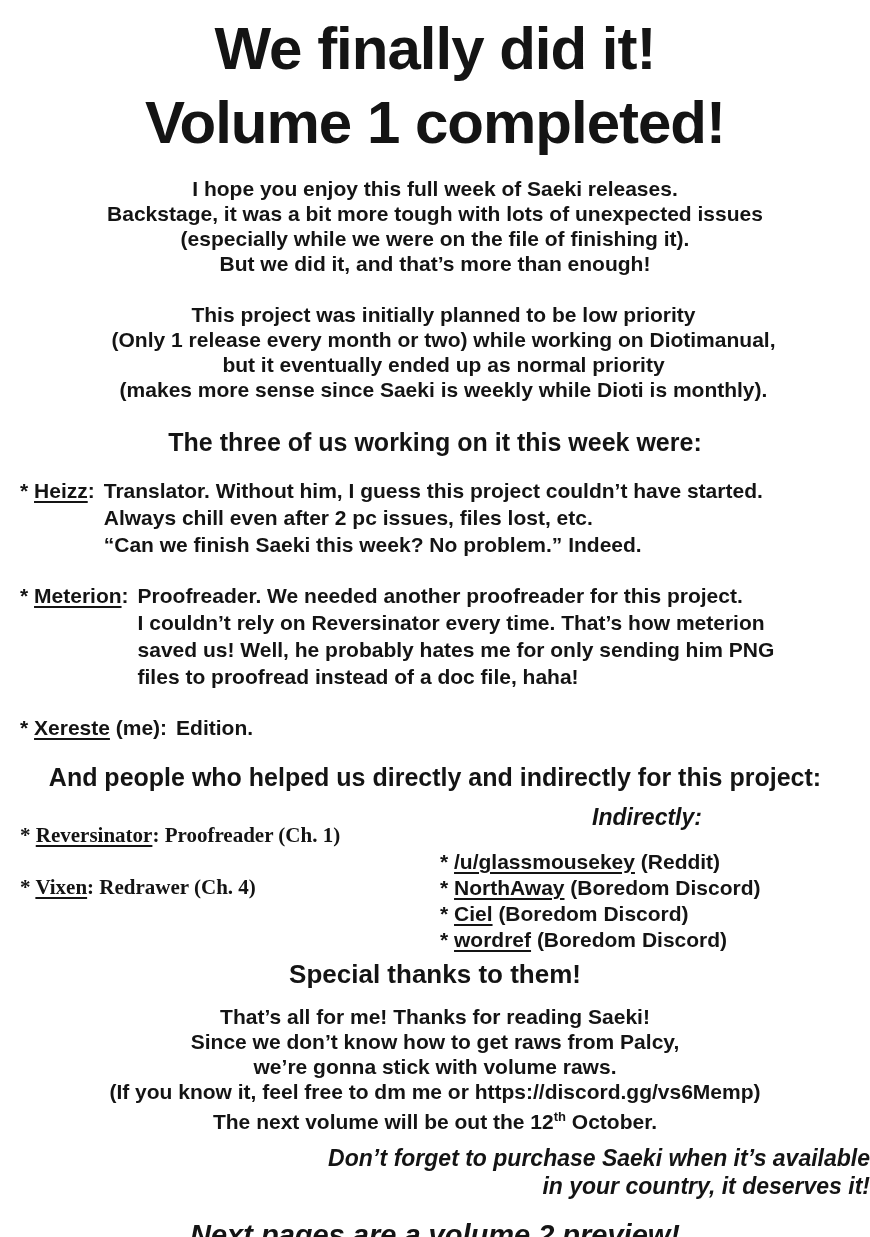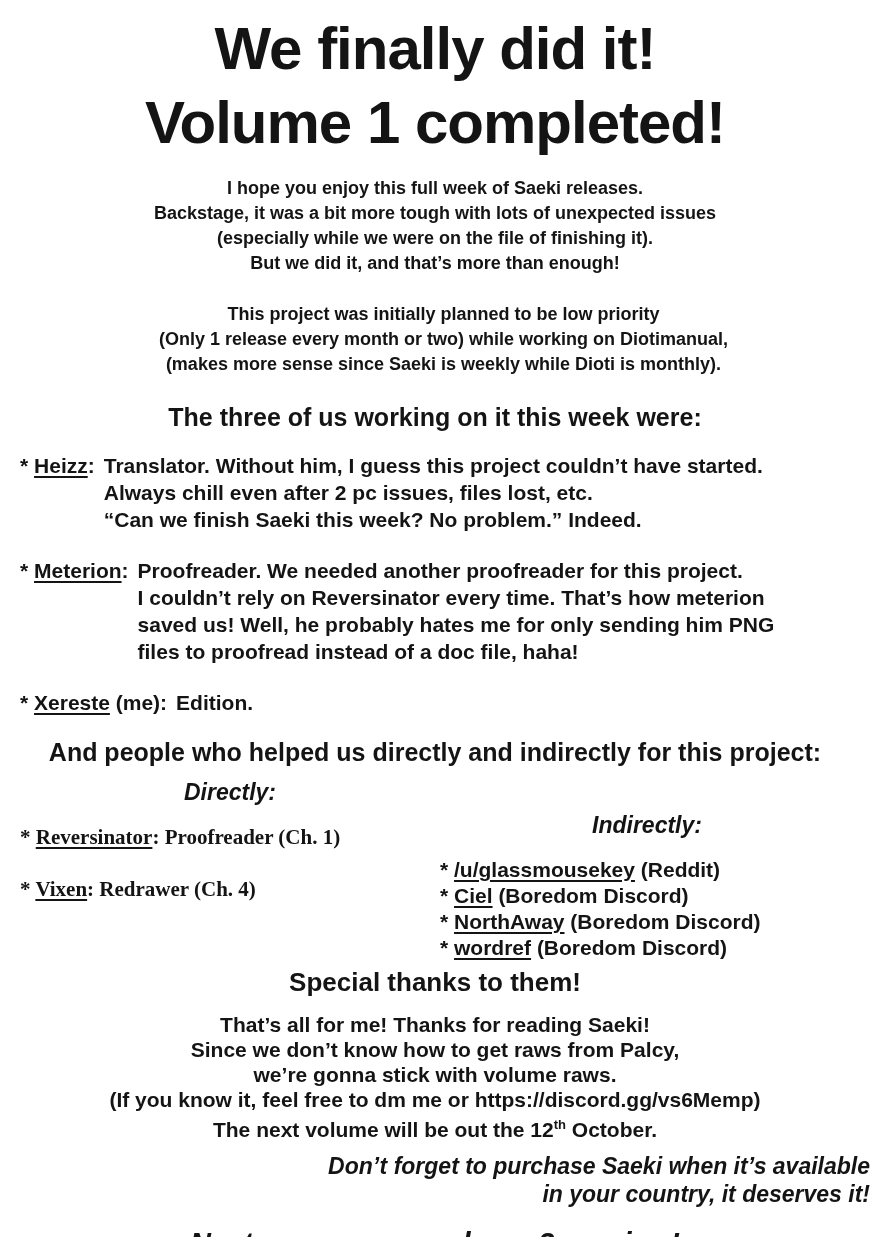--- a/index.html
+++ b/index.html
@@ -15,21 +15,21 @@
   .page { width: 870px; height: 965px; }
 
   .title {
     text-align: center;
     font-size: 60px;
     line-height: 74px;
     padding-top: 12px;
     letter-spacing: -1px;
   }
 
-  .para { text-align: center; font-size: 18px; line-height: 25px; }
+  .para { text-align: center; font-size: 21px; line-height: 25px; }
   .intro { margin-top: 16px; }
   .project { margin-top: 26px; padding-left: 17px; }
 
   .section-heading {
     text-align: center;
     font-size: 25px;
     line-height: 29px;
     margin-top: 26px;
   }
 
@@ -46,21 +46,21 @@
   .u {
     text-decoration: underline;
     text-underline-offset: 3px;
     text-decoration-thickness: 1.5px;
   }
 
   .helpers-heading { margin-top: 22px; }
 
   .columns { display: flex; margin-top: 12px; }
   .col-left { width: 440px; padding-left: 20px; box-sizing: border-box; }
-  .col-right { flex: 1; padding-right: 16px; margin-top: 33px; }
+  .col-right { flex: 1; padding-right: 16px; }
   .col-heading {
     font-style: italic;
     text-align: center;
     font-size: 23px;
     line-height: 27px;
   }
   .helper-list { margin-top: 18px; font-size: 21px; line-height: 26px; }
   .col-left .helper-item { margin-bottom: 26px; font-family: Liberation Serif, serif; }
   .helper-item { white-space: nowrap; }
 
@@ -102,20 +102,21 @@
   <div class="para intro">
     <div>I hope you enjoy this full week of Saeki releases.</div>
     <div>Backstage, it was a bit more tough with lots of unexpected issues</div>
     <div>(especially while we were on the file of finishing it).</div>
     <div>But we did it, and that’s more than enough!</div>
   </div>
 
   <div class="para project">
     <div>This project was initially planned to be low priority</div>
     <div>(Only 1 release every month or two) while working on Diotimanual,</div>
+    <div>but it eventually ended up as normal priority</div>
     <div>(makes more sense since Saeki is weekly while Dioti is monthly).</div>
   </div>
 
   <div class="section-heading">The three of us working on it this week were:</div>
 
   <div class="team-list">
 
     <div class="team-row">
       <div class="team-label"><span>*</span>
         <span class="u">Heizz</span><span>:</span></div>
@@ -145,38 +146,37 @@
       </div>
     </div>
 
   </div>
 
   <div class="section-heading helpers-heading">And people who helped us directly and indirectly for this project:</div>
 
   <div class="columns">
 
     <div class="col-left">
-      <div class="col-heading">Directly:</div>
       <div class="helper-list">
         <div class="helper-item"><span>*</span>
           <span class="u">Reversinator</span><span>: Proofreader (Ch. 1)</span></div>
         <div class="helper-item"><span>*</span>
           <span class="u">Vixen</span><span>: Redrawer (Ch. 4)</span></div>
       </div>
     </div>
 
     <div class="col-right">
       <div class="col-heading">Indirectly:</div>
       <div class="helper-list">
         <div class="helper-item"><span>*</span>
           <span class="u">/u/glassmousekey</span><span> (Reddit)</span></div>
         <div class="helper-item"><span>*</span>
+          <span class="u">NorthAway</span><span> (Boredom Discord)</span></div>
+        <div class="helper-item"><span>*</span>
           <span class="u">Ciel</span><span> (Boredom Discord)</span></div>
-        <div class="helper-item"><span>*</span>
-          <span class="u">NorthAway</span><span> (Boredom Discord)</span></div>
         <div class="helper-item"><span>*</span>
           <span class="u">wordref</span><span> (Boredom Discord)</span></div>
       </div>
     </div>
 
   </div>
 
   <div class="special">Special thanks to them!</div>
 
   <div class="outro">

